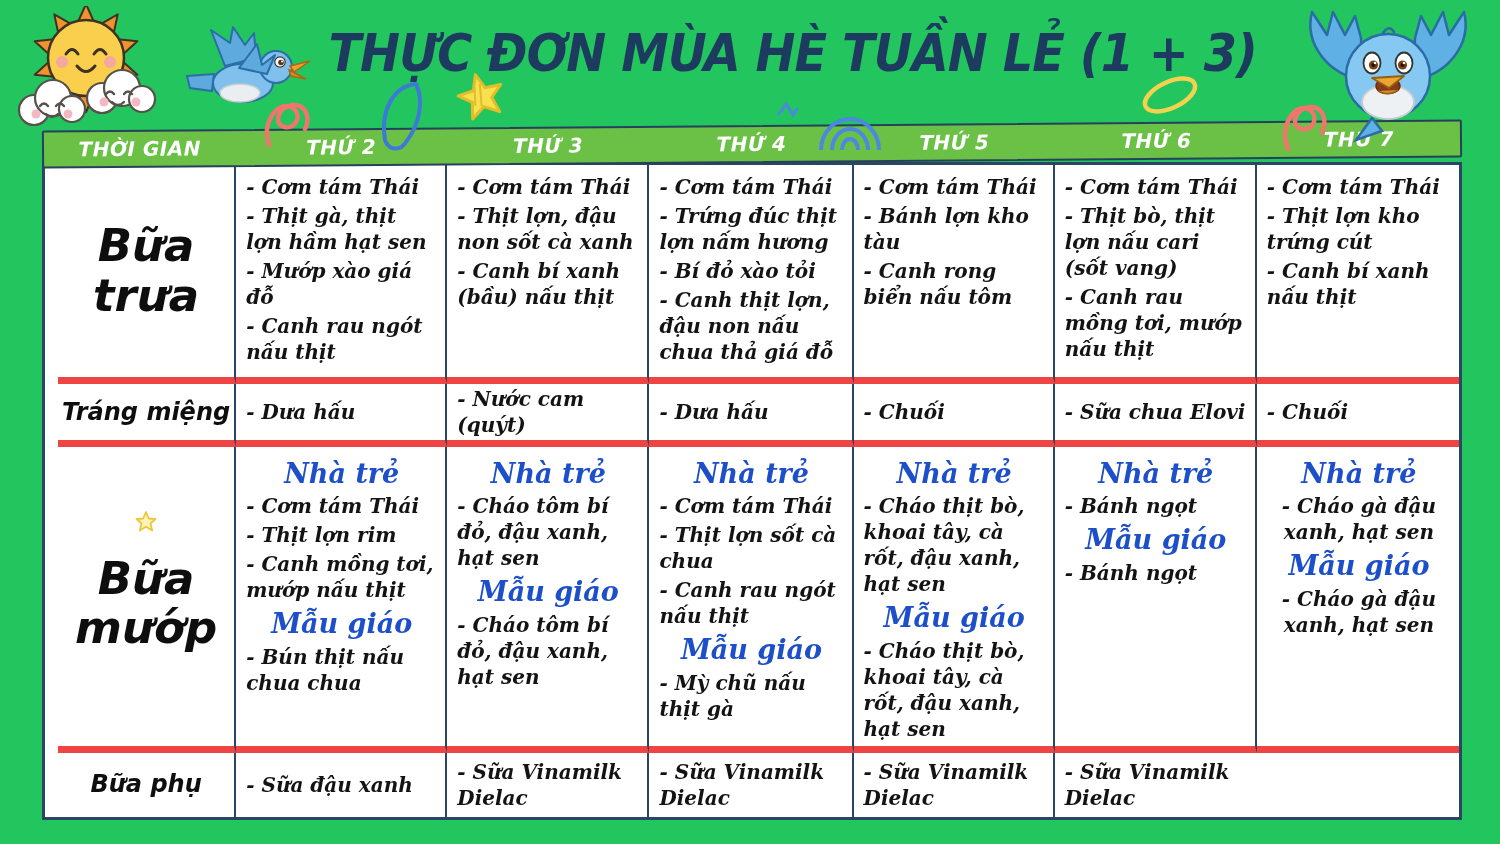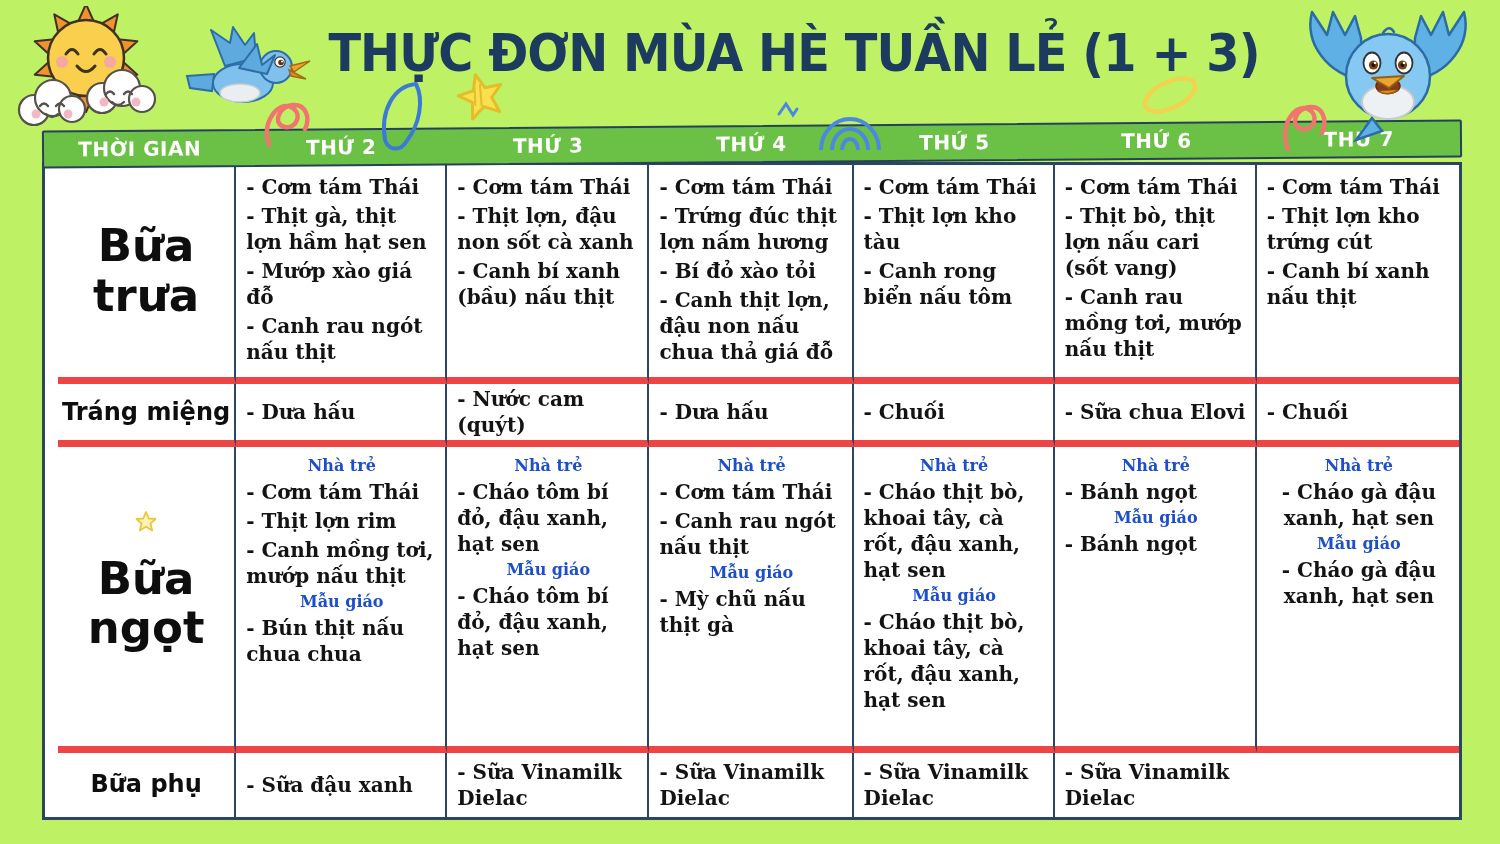--- a/index.html
+++ b/index.html
@@ -1,17 +1,17 @@
 <!DOCTYPE html>
 <html><head>
 <meta charset="utf-8">
 <style>
   * { margin:0; padding:0; box-sizing:border-box; }
   body { width:1500px; height:844px; font-family:"DejaVu Sans", sans-serif; }
-  .page { position:relative; width:1500px; height:844px; background:#bef264; overflow:hidden; }
+  .page { position:relative; width:1500px; height:844px; background:#22c55e; overflow:hidden;font-style:italic; }
 
   
   .title { position:absolute; left:290px; top:22px; width:960px; text-align:center;
            font-size:52px; font-weight:800; color:#1d3a5f; letter-spacing:-1px;
            transform:scaleX(0.92); line-height:1.2; white-space:nowrap;
            font-family:"DejaVu Sans", sans-serif; }
 
   
   .band { position:absolute; left:42px; top:125px; width:1420px; height:38px;
           background:#6bc145; border:2px solid #27415c; border-radius:2px;
@@ -29,21 +29,21 @@
           font-family:"DejaVu Serif", serif; font-weight:bold; color:#131313;
           font-size:20px; line-height:1.3; padding:9px 8px 6px 10px; overflow:hidden; }
   .cell.col-last { border-right:none; }
   .cell.row-last { border-bottom:none; }
   .label-cell { display:flex; flex-direction:column; align-items:center; justify-content:center;
                 font-family:"DejaVu Sans", sans-serif; padding:4px;margin-left:13px; }
   .lbl-big { font-size:45px; font-weight:800; line-height:1.1; text-align:center; color:#0e0e0e; }
   .lbl-small { font-size:24px; font-weight:800; white-space:nowrap; color:#0e0e0e; }
   .vcenter { display:flex; flex-direction:column; justify-content:center; }
   .mi { margin-bottom:3px; }
-  .bh { text-align:center; color:#1c4fc9; font-size:16px; margin-bottom:2px; }
+  .bh { text-align:center; color:#1c4fc9; font-size:27px; margin-bottom:2px; }
   .center-items .mi { text-align:center; }
   .star-gap { margin-bottom:14px; margin-top:-30px; }
 
   
   .deco { position:absolute; z-index:5; pointer-events:none; }
 </style>
 </head>
 <body>
 
 <div class="page">
@@ -199,21 +199,21 @@
       <div class="mi">- Canh bí xanh (bầu) nấu thịt</div>
     </div>
     <div class="cell">
       <div class="mi">- Cơm tám Thái</div>
       <div class="mi">- Trứng đúc thịt lợn nấm hương</div>
       <div class="mi">- Bí đỏ xào tỏi</div>
       <div class="mi">- Canh thịt lợn, đậu non nấu chua thả giá đỗ</div>
     </div>
     <div class="cell">
       <div class="mi">- Cơm tám Thái</div>
-      <div class="mi">- Thịt lợn kho tàu</div>
+      <div class="mi">- Bánh lợn kho tàu</div>
       <div class="mi">- Canh rong biển nấu tôm</div>
     </div>
     <div class="cell">
       <div class="mi">- Cơm tám Thái</div>
       <div class="mi">- Thịt bò, thịt lợn nấu cari (sốt vang)</div>
       <div class="mi">- Canh rau mồng tơi, mướp nấu thịt</div>
     </div>
     <div class="cell col-last">
       <div class="mi">- Cơm tám Thái</div>
       <div class="mi">- Thịt lợn kho trứng cút</div>
@@ -241,39 +241,40 @@
     <div class="cell vcenter col-last">
       <div class="mi">- Chuối</div>
     </div>
 
     <div class="cell label-cell">
       <div class="star-gap">
         <svg width="24" height="24" viewBox="0 0 24 24">
           <polygon points="12,2 14.8,8.5 21.5,9 16.5,13.5 18.2,20.5 12,16.8 5.8,20.5 7.5,13.5 2.5,9 9.2,8.5" fill="#fdf3b8" stroke="#e9c83c" stroke-width="1.8" stroke-linejoin="round"></polygon>
         </svg>
       </div>
-      <div class="lbl-big">Bữa ngọt</div>
+      <div class="lbl-big">Bữa mướp</div>
     </div>
     <div class="cell">
       <div class="bh">Nhà trẻ</div>
       <div class="mi">- Cơm tám Thái</div>
       <div class="mi">- Thịt lợn rim</div>
       <div class="mi">- Canh mồng tơi, mướp nấu thịt</div>
       <div class="bh">Mẫu giáo</div>
       <div class="mi">- Bún thịt nấu chua chua</div>
     </div>
     <div class="cell">
       <div class="bh">Nhà trẻ</div>
       <div class="mi">- Cháo tôm bí đỏ, đậu xanh, hạt sen</div>
       <div class="bh">Mẫu giáo</div>
       <div class="mi">- Cháo tôm bí đỏ, đậu xanh, hạt sen</div>
     </div>
     <div class="cell">
       <div class="bh">Nhà trẻ</div>
       <div class="mi">- Cơm tám Thái</div>
+      <div class="mi">- Thịt lợn sốt cà chua</div>
       <div class="mi">- Canh rau ngót nấu thịt</div>
       <div class="bh">Mẫu giáo</div>
       <div class="mi">- Mỳ chũ nấu thịt gà</div>
     </div>
     <div class="cell">
       <div class="bh">Nhà trẻ</div>
       <div class="mi">- Cháo thịt bò, khoai tây, cà rốt, đậu xanh, hạt sen</div>
       <div class="bh">Mẫu giáo</div>
       <div class="mi">- Cháo thịt bò, khoai tây, cà rốt, đậu xanh, hạt sen</div>
     </div>

